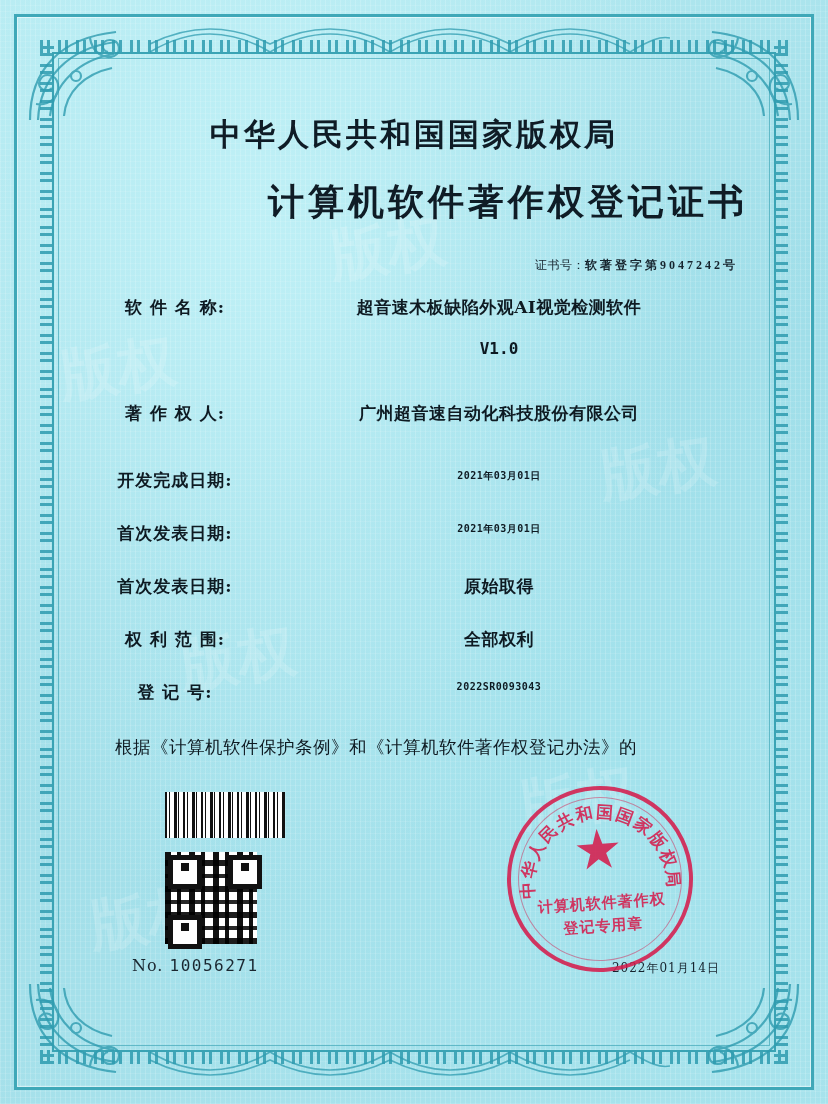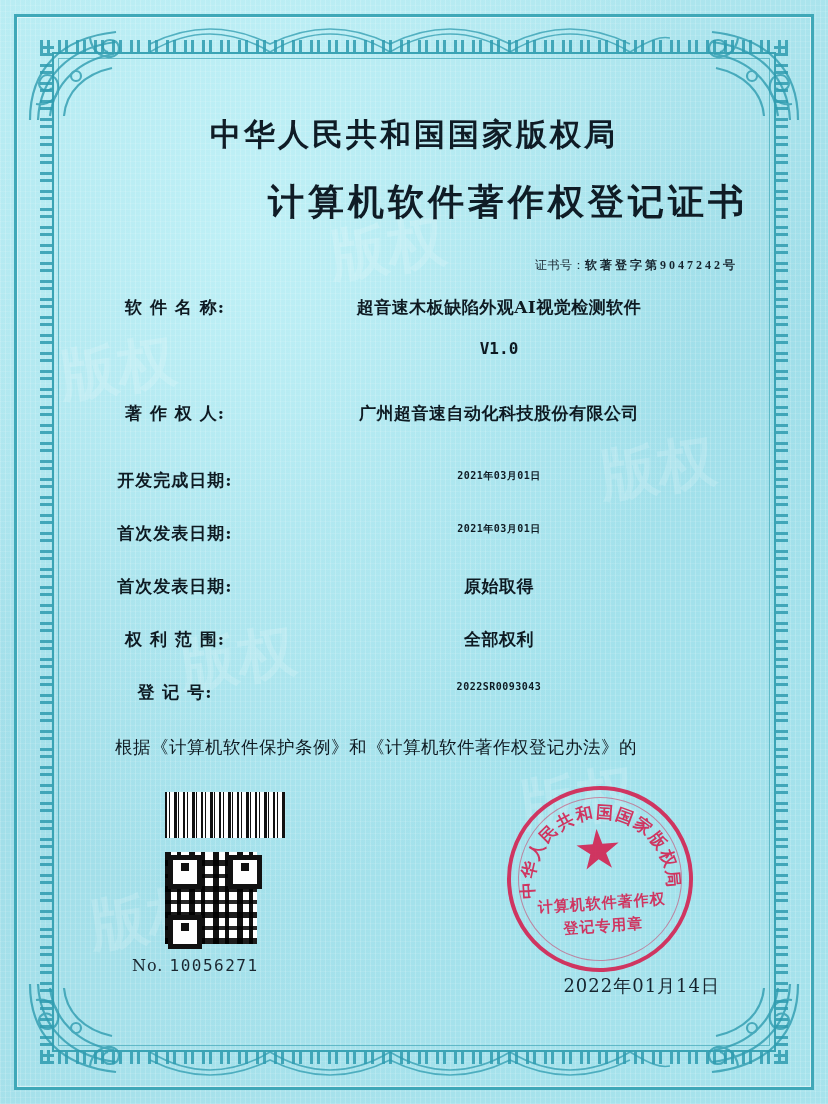--- a/index.html
+++ b/index.html
@@ -235,22 +235,22 @@
     letter-spacing: 1px;
     font-family: "DejaVu Serif", serif;
   }
   .serial .num {
     font-family: "DejaVu Sans Mono", monospace;
     letter-spacing: 1.5px;
   }
   .date-bottom {
     position: absolute;
     right: 28px;
-    top: 190px;
-    font-size: 18px;
+    top: 176px;
+    font-size: 12px;
     color: #16242e;
     font-family: "DejaVu Serif", serif;
     letter-spacing: 1px;
   }
 
   
   .seal {
     position: absolute;
     right: 55px;
     top: 2px;

